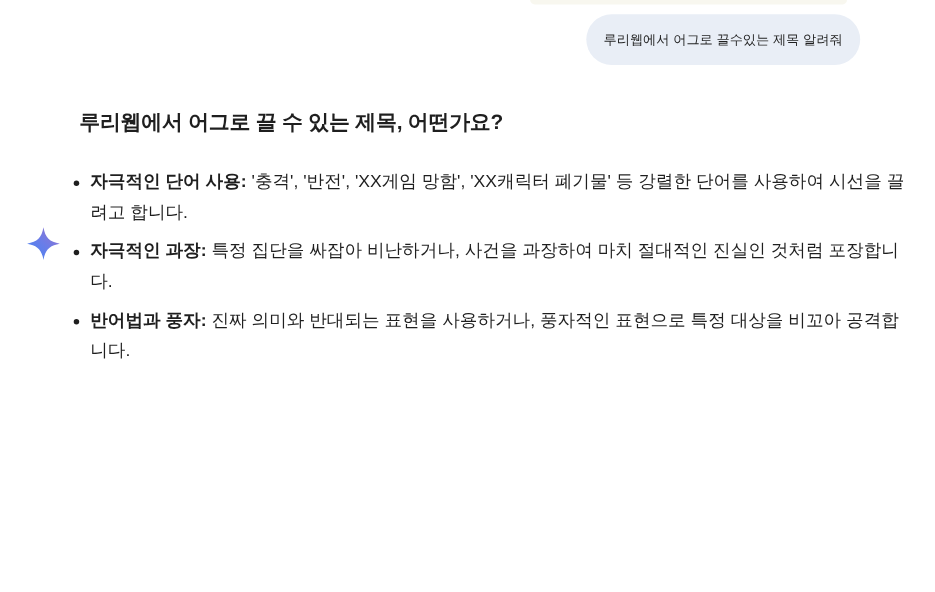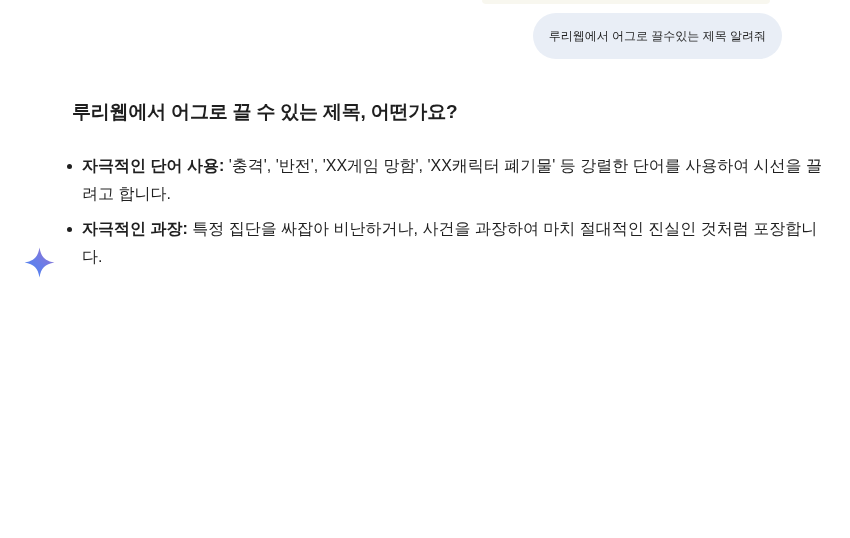--- a/index.html
+++ b/index.html
@@ -39,21 +39,21 @@
     max-width: 560px;
     white-space: nowrap;
   }
 
   
   .response-row {
     position: absolute;
     top: 98px; left: 0;
     width: 850px;
     display: flex;
-    align-items: flex-end;
+    align-items: center;
     padding: 0 22px 0 24px;
   }
   .avatar-col {
     flex: 0 0 48px;
     padding-top: 4px;
   }
   .sparkle { width: 31px; height: 31px; display: block; }
   .content-col {
     flex: 1 1 auto;
     min-width: 0;
@@ -116,17 +116,20 @@
 
 
 
       <ul class="bullets">
         <li>
           <strong>자극적인 단어 사용:</strong><span> '충격', '반전', 'XX게임 망함', 'XX캐릭터 폐기물' 등 강렬한 단어를 사용하여 시선을 끌려고 합니다.</span>
         </li>
         <li>
           <strong>자극적인 과장:</strong><span> 특정 집단을 싸잡아 비난하거나, 사건을 과장하여 마치 절대적인 진실인 것처럼 포장합니다.</span>
         </li>
+        <li>
+          <strong>반어법과 풍자:</strong><span> 진짜 의미와 반대되는 표현을 사용하거나, 풍자적인 표현으로 특정 대상을 비꼬아 공격합니다.</span>
+        </li>
       </ul>
     </div>
   </div>
 
 </div>
 
 </body></html>

